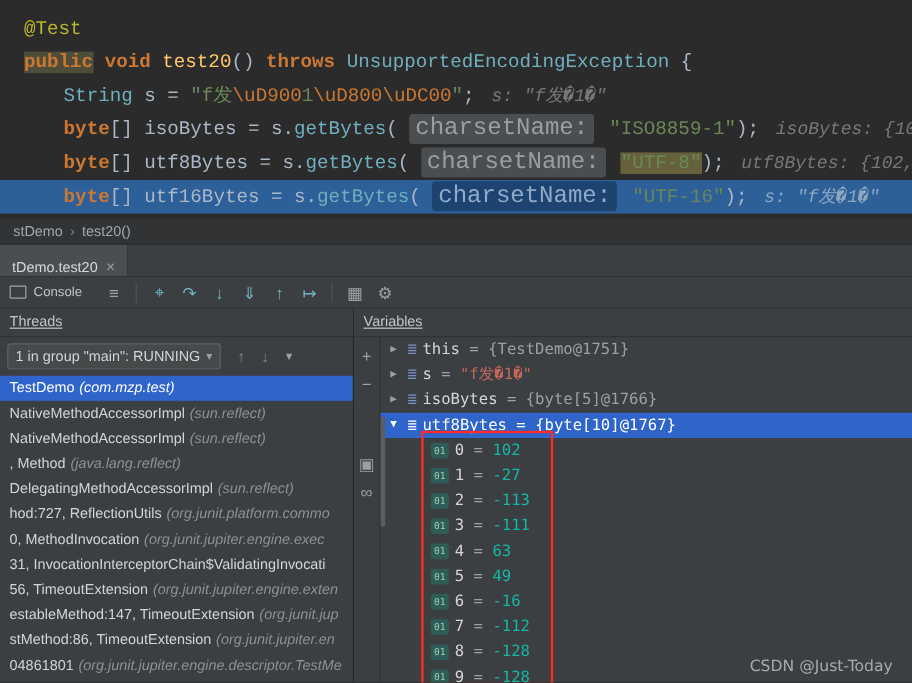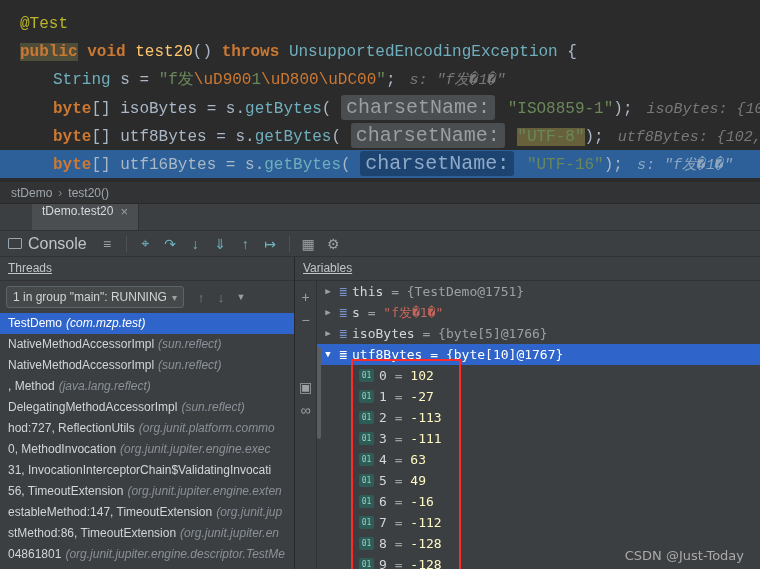--- a/index.html
+++ b/index.html
@@ -26,28 +26,28 @@
   .selword{background:#4D4D3A;}
   .hl-search{background:#66613B;}
 
   
   .breadcrumb-row{height:22px;box-sizing:border-box;background:#313335;border-bottom:1px solid #282828;
     display:flex;align-items:center;padding-left:11px;font-size:12px;color:#A0A7AD;}
   .crumb-sep{margin:0 6px;color:#7C848A;}
 
   
   .tab-row{height:27px;box-sizing:border-box;background:#3C3F41;border-bottom:1px solid #323232;display:flex;}
-  .tab{height:100%;box-sizing:border-box;display:flex;align-items:flex-start;gap:7px;padding:0 10px;
-    background:#4A4E50;border-right:1px solid #323232;font-size:12px;color:#D6D9DC;margin-left:32px;}
+  .tab{height:100%;box-sizing:border-box;display:flex;align-items:flex-end;gap:7px;padding:0 10px;
+    background:#4A4E50;border-right:1px solid #323232;font-size:12px;color:#D6D9DC;}
   .tab-close{color:#9DA0A3;font-size:13px;}
 
   
   .toolbar-row{height:26px;box-sizing:border-box;background:#3C3F41;border-bottom:1px solid #323232;
     display:flex;align-items:center;padding-left:8px;}
-  .console-tab{display:flex;align-items:center;gap:6px;color:#BFC4C8;font-size:16px;margin-right:8px;}
+  .console-tab{display:flex;align-items:center;gap:6px;color:#BFC4C8;font-size:11px;margin-right:14px;}
   .console-glyph{width:12px;height:9px;border:1px solid #99A5AE;border-radius:1px;display:inline-block;}
   .icons{display:flex;align-items:center;}
   .tb-icon{width:25px;text-align:center;font-size:14px;color:#6FB3C0;cursor:default;}
   .tb-icon.gray{color:#9DA0A3;}
   .sep{width:1px;height:16px;background:#515151;margin:0 6px;}
 
   
   .panels{display:flex;height:322px;}
   .panel-header{height:24px;line-height:23px;box-sizing:border-box;flex:0 0 auto;padding-left:8px;
     font-size:12px;color:#C2C6CA;background:var(--panel-bg,#3C3F41);border-bottom:1px solid #323232;text-decoration:underline;}
@@ -80,21 +80,21 @@
   .var-row.child{padding-left:42px;}
   .var-row.selected{background:var(--selection-blue,#2F65CA);}
   .arrow{width:14px;flex:0 0 auto;text-align:center;font-size:9px;color:#9DA0A3;}
   .vicon{width:17px;flex:0 0 auto;text-align:center;font-size:13px;color:#7B91C9;}
   .picon{width:15px;height:13px;flex:0 0 auto;border-radius:2px;background:#2E5D58;color:#93D0C5;
     font-size:8px;line-height:13px;text-align:center;margin-right:5px;}
   .vname{color:#D3D6DA;}
   .veq{color:#9DA0A3;}
   .vval.ref{color:#9DA0A3;}
   .vval.strv{color:#C4665C;}
-  .vval.num{color:#fef9c3;}
+  .vval.num{color:#14b8a6;}
   .var-row.selected .arrow,.var-row.selected .vicon,
   .var-row.selected .vname,.var-row.selected .veq,.var-row.selected .vval{color:#FFFFFF;}
 
   .annotation-box{position:absolute;left:34px;top:78px;width:110px;height:212px;box-sizing:border-box;
     border:2px solid var(--annotation-red,#FF2B2B);pointer-events:none;}
   .vscroll{position:absolute;left:0;top:66px;width:4px;height:92px;background:#5A5E60;border-radius:2px;}
 
   .watermark{position:absolute;right:16px;bottom:6px;color:#A9A9A9;font-size:13px;
     font-family:"DejaVu Sans",sans-serif;}
 </style>

